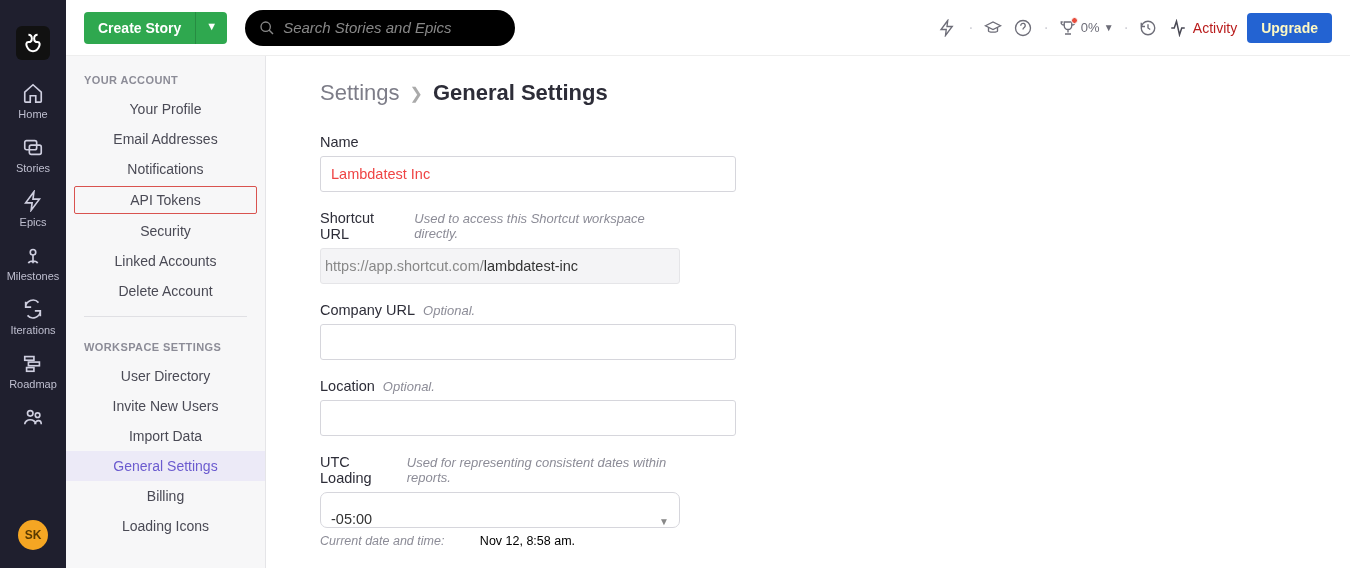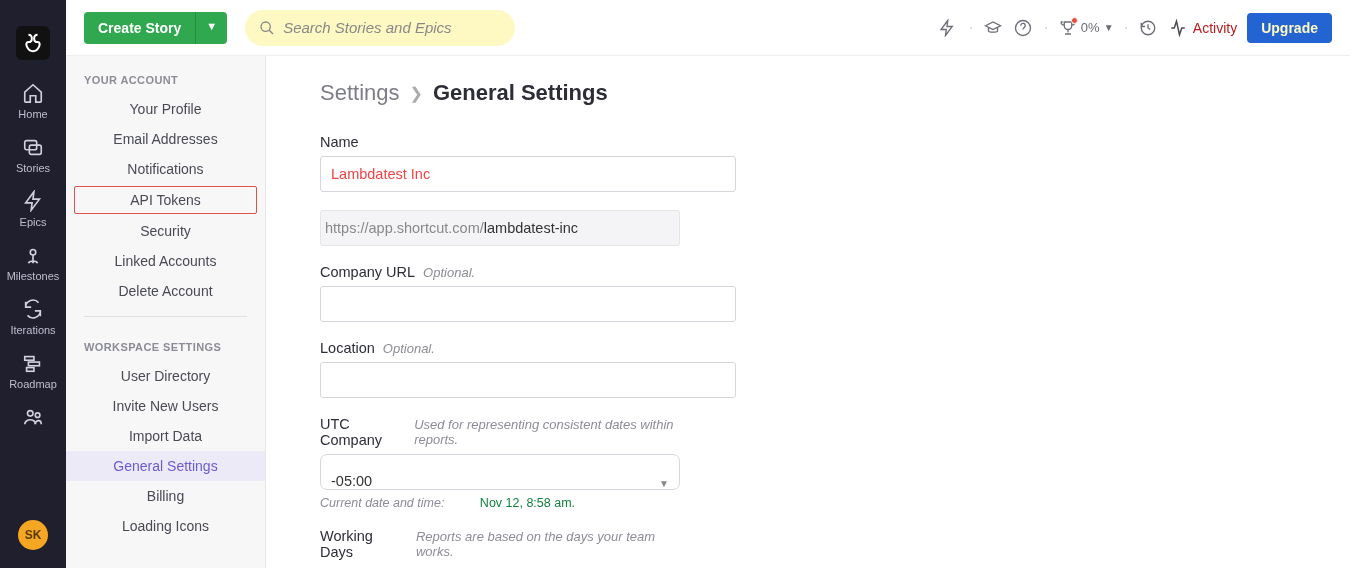--- a/index.html
+++ b/index.html
@@ -29,21 +29,21 @@
   .side-divider { border-top:1px solid #e0e0e4; margin: 10px 18px; }
 
   
   .topbar {
     position:absolute; left:66px; right:16px; top:0; height:56px; background:#fff; border-bottom:1px solid #eee;
     display:flex; align-items:center; padding:0 18px; gap:10px; z-index: 5;
   }
   .create-btn { display:flex; }
   .create-btn .main { background:#2fa84f; color:#fff; padding:8px 14px; font-weight:600; font-size:14px; border-radius:4px 0 0 4px; cursor:pointer;}
   .create-btn .caret { background:#2fa84f; color:#fff; padding:8px 10px; border-left:1px solid #278c42; border-radius:0 4px 4px 0; cursor:pointer; font-size:11px;}
-  .search { flex:0 0 270px; background:#fef9c3; border-radius:20px; height:36px; display:flex; align-items:center; padding:0 14px; color:#888; font-style:italic; font-size:15px; margin-left:8px;}
+  .search { flex:0 0 270px; background:#000000; border-radius:20px; height:36px; display:flex; align-items:center; padding:0 14px; color:#888; font-style:italic; font-size:15px; margin-left:8px;}
   .search svg{ width:16px; height:16px; stroke:#888; fill:none; stroke-width:2; margin-right:8px;}
   .top-spacer { flex:1;}
   .top-icon { width:20px; color:#6d6d78; cursor:pointer; display:flex; align-items:center; gap:4px; font-size:13px; }
   .top-icon svg { width:18px; height:18px; stroke:#6d6d78; fill:none; stroke-width:1.8;}
   .top-sep { color:#cfcfd6; }
   .trophy { position:relative; display:flex; align-items:center; gap:4px; color:#6d6d78; font-size:13px; cursor:pointer;}
   .trophy svg { width:18px; height:18px; stroke:#6d6d78; fill:none; stroke-width:1.8;}
   .red-dot { position:absolute; top:-2px; left:12px; width:7px; height:7px; background:#e74c3c; border-radius:50%; border:1px solid #fff;}
   .activity { display:flex; align-items:center; gap:6px; color:#b91c1c; font-size:14px; cursor:pointer;}
   .activity svg{width:18px;height:18px;stroke:#4a4a55;fill:none;stroke-width:2;}
@@ -57,21 +57,21 @@
   .field { margin-bottom:18px; max-width:370px;}
   .label-row { display:flex; align-items:baseline; gap:8px; margin-bottom:6px;}
   .field-label { font-size:14.5px; color:#2d2d38;}
   .hint { font-size:13px; color:#8c8c97; font-style:italic;}
   .text-input { width:416px; height:36px; border:1px solid #d6d6dc; border-radius:3px; padding:0 10px; font-size:14.5px; color:#ef4444; background:#fff;}
   .url-box { width:360px; height:36px; border:1px solid #e5e5e8; background:#f4f4f6; border-radius:3px; padding:0 4px; font-size:14.5px; display:flex; align-items:center; color:#888;}
   .url-box .bold { color:#333; font-weight:500;}
   .select-box { width:360px; height:36px; border:1px solid #d6d6dc; border-radius:7px; padding:0 10px; font-size:14.5px; display:flex; align-items:flex-end; justify-content:space-between; background:#fff; cursor:pointer;}
   .select-box .tri { font-size:10px; color:#888;}
   .sub-note { font-size:12.5px; color:#8c8c97; font-style:italic; margin-top:6px;}
-  .sub-note .val { color:#15803d; font-style:normal;padding-left:32px;}
+  .sub-note .val { color:#000000; font-style:normal;padding-left:32px;}
 </style>
 </head>
 <body>
 
 <div class="rail">
   <div class="rail-logo">
     <svg viewBox="0 0 24 24">
         <path d="M7 3c5 0 5 8 0 8s-1 10 5 10M17 3c-5 0-5 8 0 8s1 10-5 10"></path>
       </svg>
   </div>
@@ -208,20 +208,24 @@
   </div>
 
   <div class="field">
     <div class="label-row">
         <span class="field-label">Name</span>
       </div>
     <input class="text-input" value="Lambdatest Inc" style="">
   </div>
 
   <div class="field">
+    <div class="label-row">
+      <span class="field-label">Shortcut URL</span>
+      <span class="hint">Used to access this Shortcut workspace directly.</span>
+    </div>
     <div class="url-box">
       <span>https://app.shortcut.com/</span>
         <span class="bold">lambdatest-inc</span>
     </div>
   </div>
 
   <div class="field">
     <div class="label-row">
       <span class="field-label">Company URL</span>
       <span class="hint">Optional.</span>
@@ -232,21 +236,21 @@
   <div class="field">
     <div class="label-row">
       <span class="field-label">Location</span>
       <span class="hint">Optional.</span>
     </div>
     <input class="text-input" value="" style="">
   </div>
 
   <div class="field">
     <div class="label-row">
-      <span class="field-label">UTC Company</span>
+      <span class="field-label">UTC Loading</span>
       <span class="hint">Used for representing consistent dates within reports.</span>
     </div>
     <div class="select-box">
       <span>-05:00</span>
       <span class="tri">▼</span>
     </div>
     <div class="sub-note">
       <span>Current date and time:</span>
       <span class="val">Nov 12, 8:58 am.</span>
     </div>

